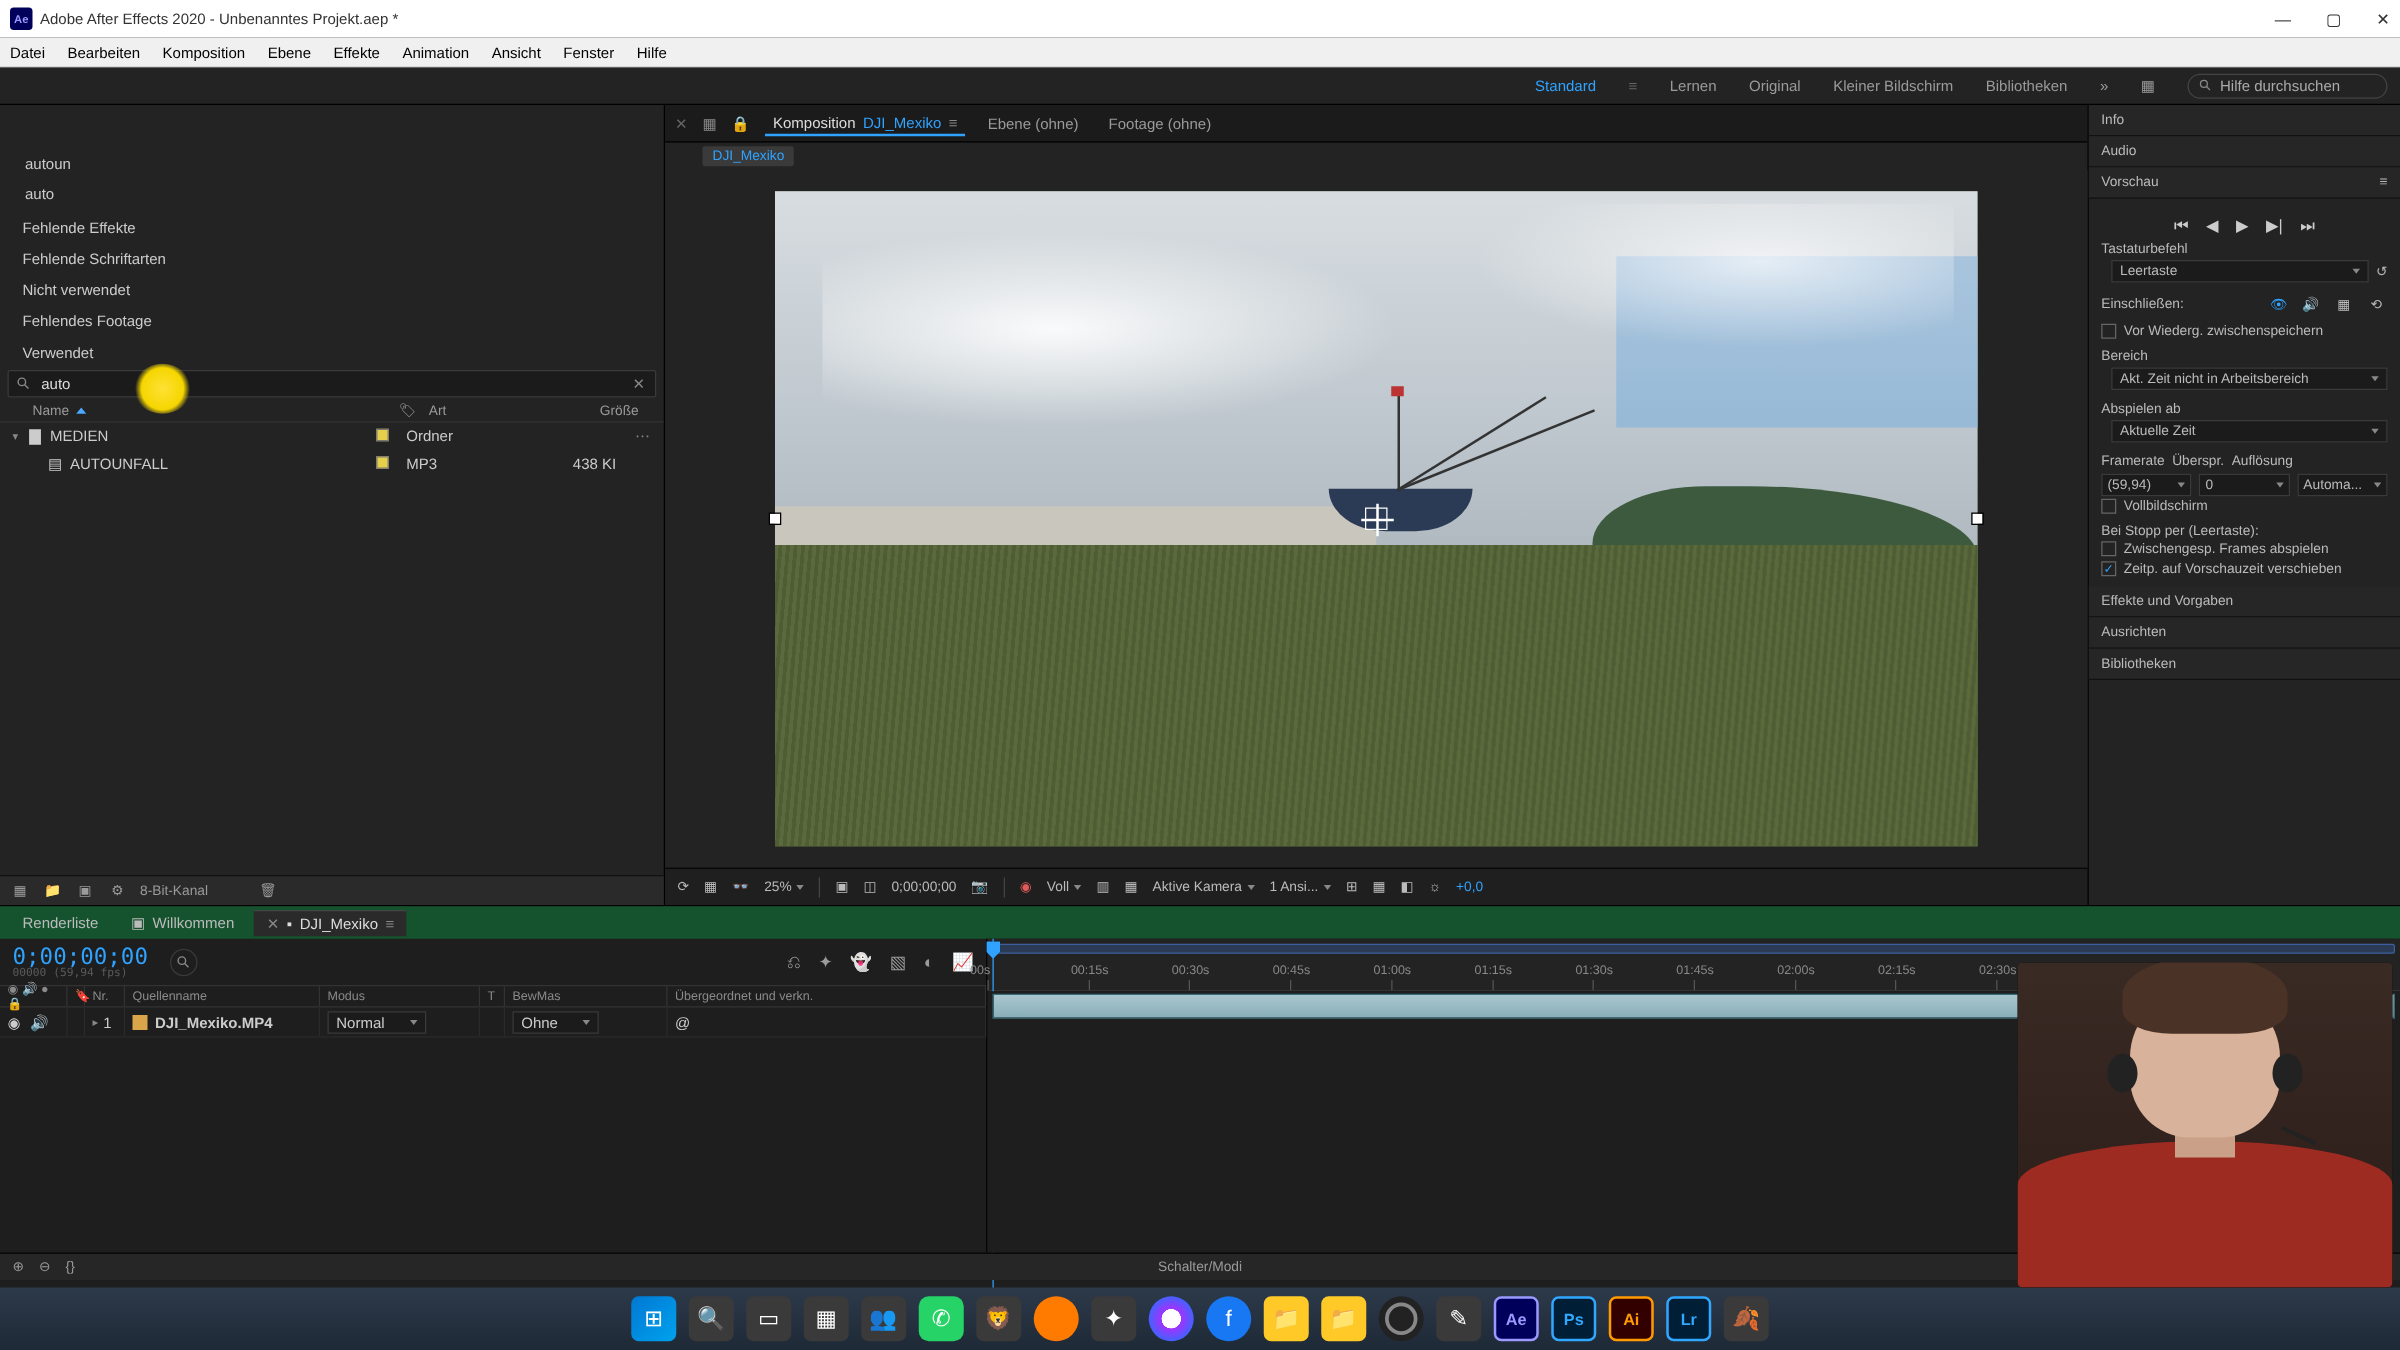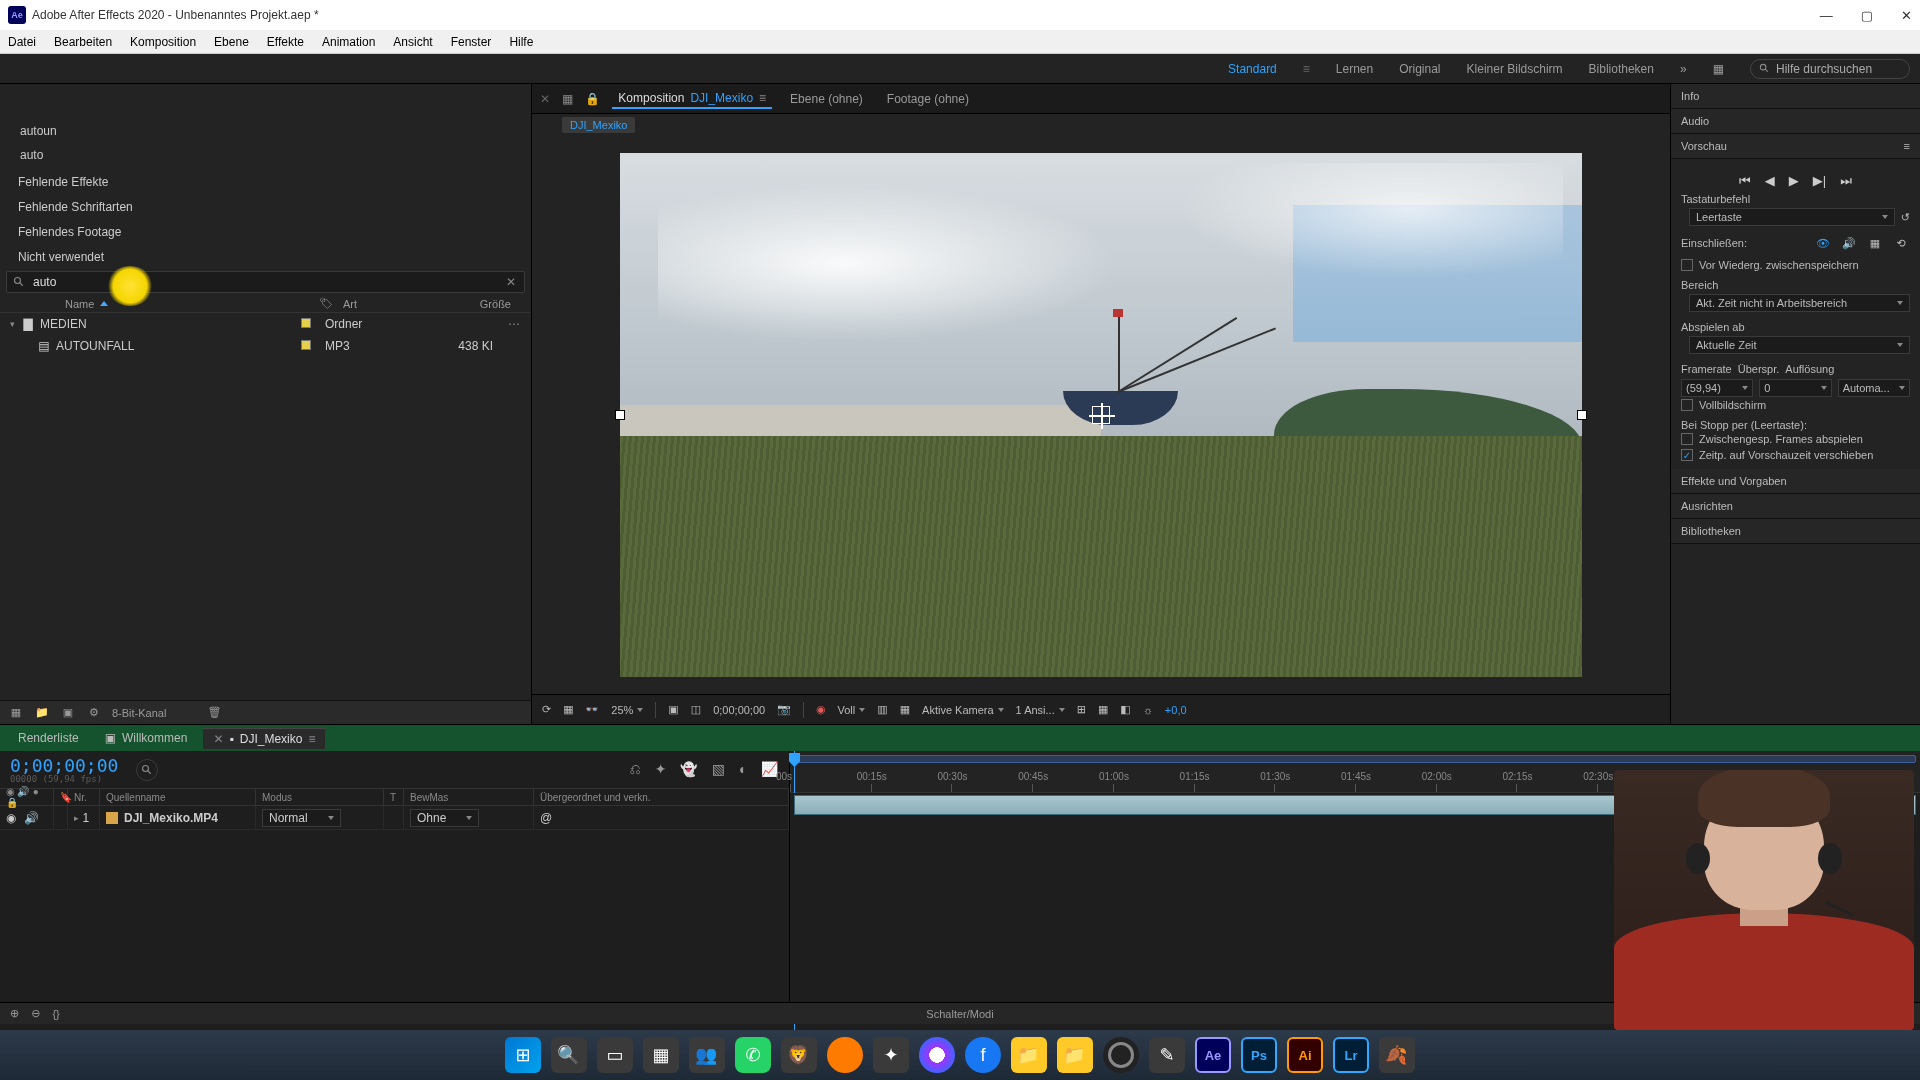--- a/index.html
+++ b/index.html
@@ -34,21 +34,21 @@
 .filter-list .item.sub { padding-left: 20px; }
 .filter-list .cat { padding: 6px 18px 1px; }
 
 .search-row { display:flex; align-items:center; margin: 2px 6px; background:#1b1b1b; border:1px solid #3a3a3a; border-radius:2px; position:relative; }
 .search-row svg { width:12px; height:12px; margin:0 6px; }
 .search-row input { flex:1; background:transparent; border:none; color:#ddd; font-size:12px; padding:3px 2px; outline:none; }
 .search-row .clear { padding:0 8px; color:#888; }
 .yellow-spot { position:absolute; left:100px; top:-6px; width:46px; height:40px; background:radial-gradient(circle,#ffe135 0%,#f5d600 55%,rgba(245,214,0,0) 72%); border-radius:50%; pointer-events:none; }
 
 .proj-head { display:flex; padding:2px 8px 2px 26px; font-size:11px; color:#9a9a9a; border-bottom:1px solid #333; align-items:center; }
-.proj-head .c-name { flex:1; display:flex; align-items:center; gap:6px;margin-left:39px;}
+.proj-head .c-name { flex:1; display:flex; align-items:center; gap:6px;}
 .proj-head .c-tag { width:24px; }
 .proj-head .c-type { width:110px; }
 .proj-head .c-size { width:70px; text-align:right; padding-right:12px;}
 .proj-head .tri-up { width:0;height:0;border-left:4px solid transparent;border-right:4px solid transparent;border-bottom:5px solid #4aa8ff; }
 
 .proj-rows { flex:1; }
 .proj-row { display:flex; align-items:center; padding:2px 8px 2px 10px; font-size:12px; height:22px;}
 .proj-row .twisty { width:10px; color:#888; font-size:9px;}
 .proj-row .ic { width:16px; text-align:center; }
 .proj-row .nm { flex:1; padding-left:4px; }
@@ -231,22 +231,23 @@
 </div>
 
 <div class="main">
 
   <div class="project">
     <div class="filter-list">
       <div class="item indent">autoun</div>
       <div class="item sub">auto</div>
       <div class="item cat">Fehlende Effekte</div>
       <div class="item cat">Fehlende Schriftarten</div>
+      <div class="item cat">Nicht verwendet</div>
       <div class="item cat">Fehlendes Footage</div>
-      <div class="item cat">Nicht verwendet</div>
+      <div class="item cat">Verwendet</div>
     </div>
 
     <div class="search-row">
       <svg viewBox="0 0 16 16">
           <circle cx="6" cy="6" r="4" fill="none" stroke="#888" stroke-width="1.5"></circle>
           <line x1="9" y1="9" x2="13" y2="13" stroke="#888" stroke-width="1.5"></line>
         </svg>
       <input value="auto" style="">
       <span class="clear">✕</span>
       <div class="yellow-spot"></div>

